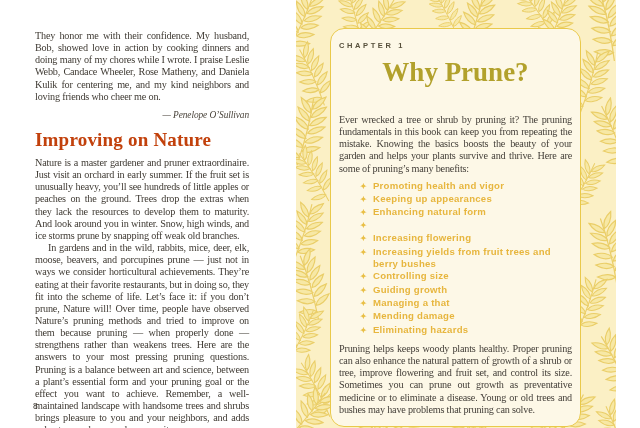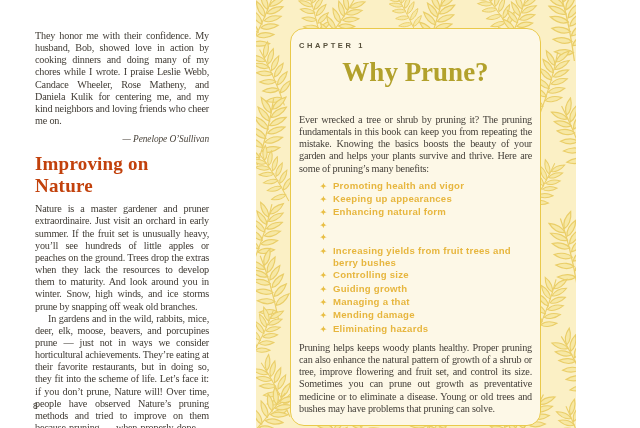--- a/index.html
+++ b/index.html
@@ -8,21 +8,21 @@
     background: #e8e8e8;
   }
   .spread {
     position: relative;
     width: 640px;
     height: 428px;
     display: flex;
     overflow: hidden;
     background: #ffffff;
   }
-  .page { position: relative; width: 256px; height: 428px; box-sizing: border-box; }
+  .page { position: relative; width: 296px; height: 428px; box-sizing: border-box; }
 
   
   .page-left {
     background: #ffffff;
     padding: 30px 47px 0 35px;
     color: #3f3a33;
   }
   .body-text {
     font-size: 10.2px;
     line-height: 12.15px;
@@ -199,20 +199,21 @@
           </li>
         <li class="benefit-item">
             <span class="bullet-icon">✦</span>
             <span>Enhancing natural form</span>
           </li>
         <li class="benefit-item">
             <span class="bullet-icon">✦</span>
           </li>
         <li class="benefit-item">
             <span class="bullet-icon">✦</span>
+            <span>Increasing flowering</span>
           </li>
         <li class="benefit-item">
             <span class="bullet-icon">✦</span>
             <span>Increasing yields from fruit trees and berry bushes</span>
           </li>
         <li class="benefit-item">
             <span class="bullet-icon">✦</span>
             <span>Controlling size</span>
           </li>
         <li class="benefit-item">

